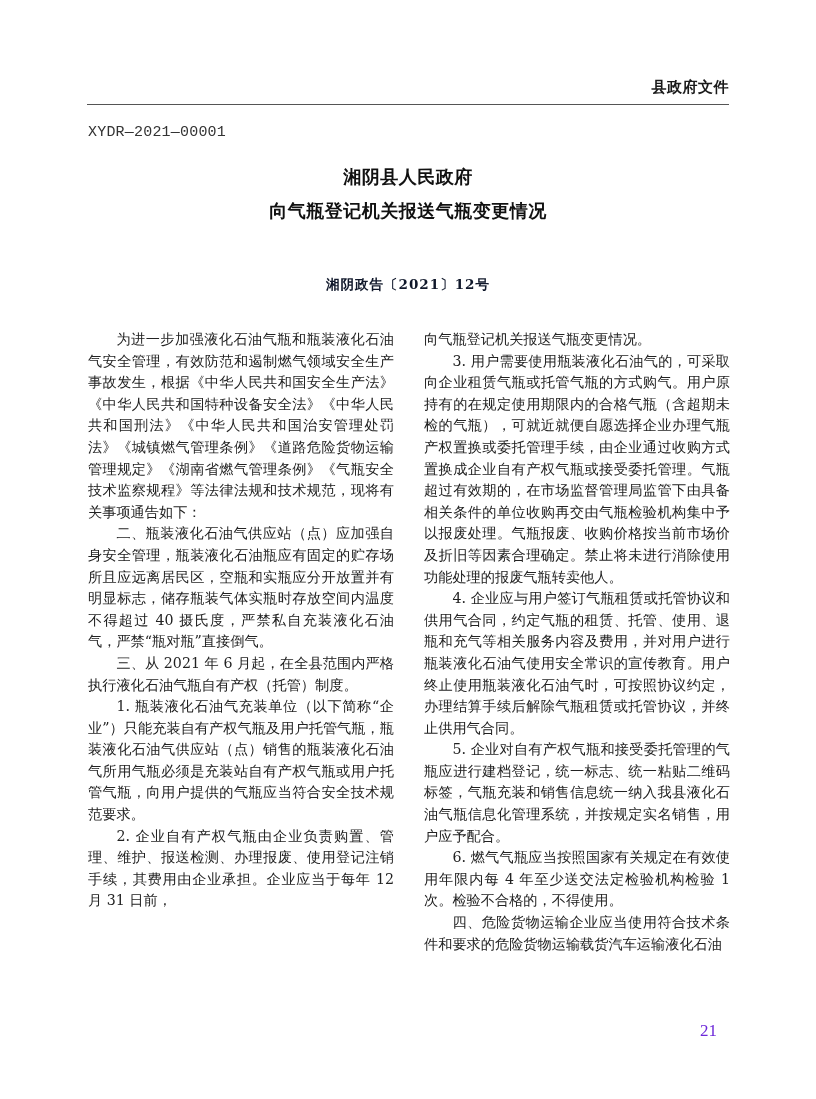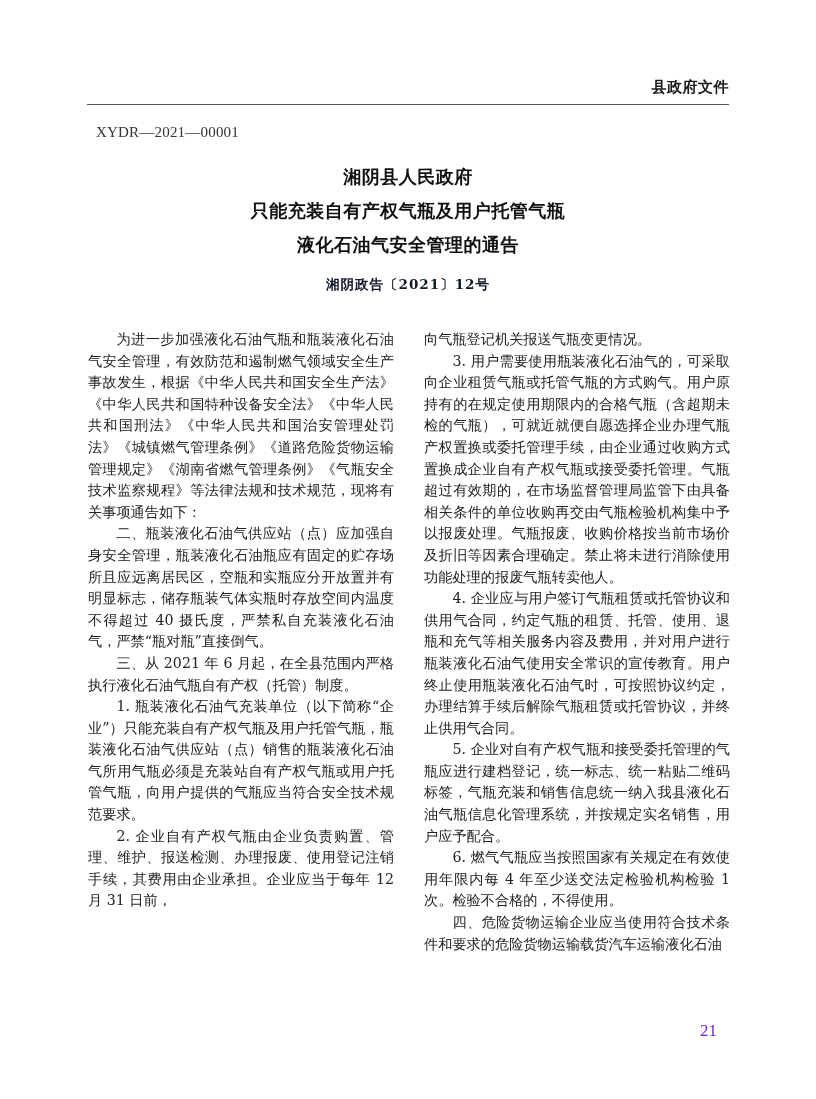--- a/index.html
+++ b/index.html
@@ -28,23 +28,23 @@
       right: 0;
       top: 2px;
       font-family: Liberation Sans, sans-serif;
       font-weight: bold;
       font-size: 15px;
       letter-spacing: 0.5px;
       color: #1a1a1a;
     }
     .doc-code {
       position: absolute;
-      left: 96px;
+      left: 88px;
       top: 124px;
-      font-family: Liberation Serif, serif;
+      font-family: Liberation Mono, monospace;
       font-size: 15px;
       color: #333333;
       letter-spacing: 0.2px;
     }
     .title-block {
       position: absolute;
       left: 0;
       top: 160px;
       width: 816px;
       text-align: center;
@@ -101,22 +101,21 @@
 <body>
 
 <div class="running-header">
   <span class="running-header-title">县政府文件</span>
 </div>
 
 <div class="doc-code">XYDR—2021—00001</div>
 
 <div class="title-block">
   <div class="title-line">湘阴县人民政府</div>
-  <div class="title-line">只能充装自有产权气瓶及用户托管气瓶</div>
-  <div class="title-line">液化石油气安全管理的通告</div>
+  <div class="title-line">向气瓶登记机关报送气瓶变更情况</div>
 </div>
 
 <div class="doc-number">湘阴政告〔2021〕12号</div>
 
 <div class="column col-left">
   <p class="para">为进一步加强液化石油气瓶和瓶装液化石油气安全管理，有效防范和遏制燃气领域安全生产事故发生，根据《中华人民共和国安全生产法》《中华人民共和国特种设备安全法》《中华人民共和国刑法》《中华人民共和国治安管理处罚法》《城镇燃气管理条例》《道路危险货物运输管理规定》《湖南省燃气管理条例》《气瓶安全技术监察规程》等法律法规和技术规范，现将有关事项通告如下：</p>
   <p class="para">二、瓶装液化石油气供应站（点）应加强自身安全管理，瓶装液化石油瓶应有固定的贮存场所且应远离居民区，空瓶和实瓶应分开放置并有明显标志，储存瓶装气体实瓶时存放空间内温度不得超过 40 摄氏度，严禁私自充装液化石油气，严禁“瓶对瓶”直接倒气。</p>
   <p class="para">三、从 2021 年 6 月起，在全县范围内严格执行液化石油气瓶自有产权（托管）制度。</p>
   <p class="para">1. 瓶装液化石油气充装单位（以下简称“企业”）只能充装自有产权气瓶及用户托管气瓶，瓶装液化石油气供应站（点）销售的瓶装液化石油气所用气瓶必须是充装站自有产权气瓶或用户托管气瓶，向用户提供的气瓶应当符合安全技术规范要求。</p>
   <p class="para">2. 企业自有产权气瓶由企业负责购置、管理、维护、报送检测、办理报废、使用登记注销手续，其费用由企业承担。企业应当于每年 12 月 31 日前，</p>

